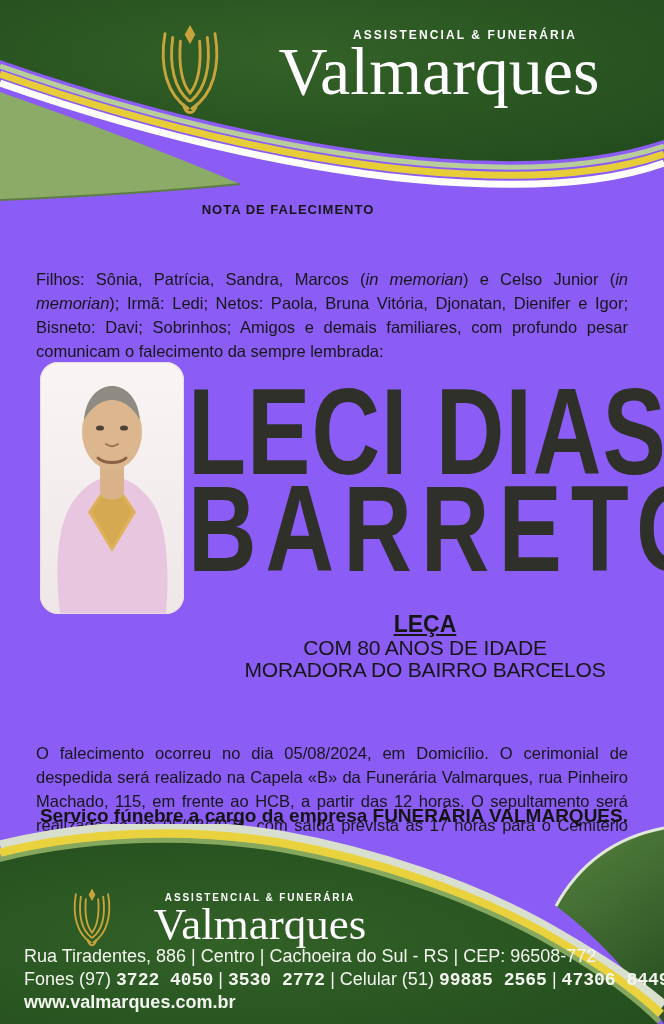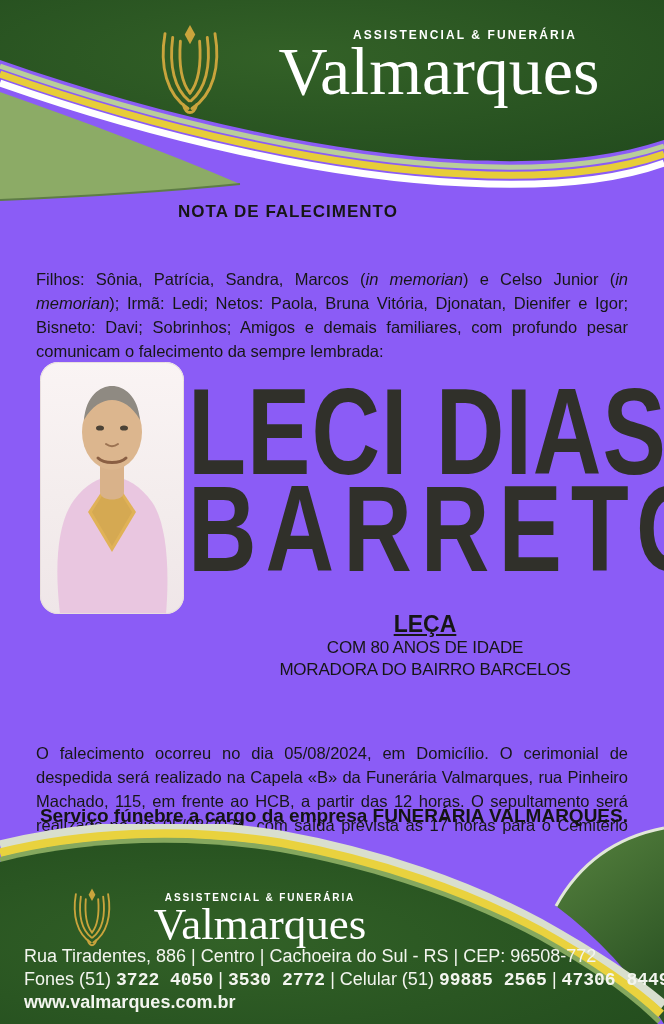--- a/index.html
+++ b/index.html
@@ -30,39 +30,39 @@
     color:#fff;font-size:10px;font-weight:bold;letter-spacing:1.9px;white-space:nowrap;
   }
   .ftr-name{
     position:absolute;left:62px;top:16px;width:268px;text-align:center;
     color:#fff;font-family:"Liberation Serif",serif;font-size:45px;line-height:48px;white-space:nowrap;
   }
 
   
   .nota-title{
     left:0;top:202px;width:576px;text-align:center;
-    font-size:17px;font-weight:bold;letter-spacing:1px;color:#161616;
+    font-size:13px;font-weight:bold;letter-spacing:1px;color:#161616;
   }
   .para{
     left:36px;width:592px;font-size:16.5px;line-height:24px;
     text-align:justify;color:#171717;
   }
   .para-family{top:238px;margin-top:29px;}
   .para-details{top:724px;}
   .photo{left:40px;top:362px;}
   .name-block{
     left:188px;top:383px;width:474px;text-align:center;
     color:#30302a;font-weight:bold;
     transform:scaleY(1.28);transform-origin:top center;
   }
   .name-line1{font-size:95px;line-height:76px;letter-spacing:1px;white-space:nowrap;}
   .name-line2{font-size:95px;line-height:76px;letter-spacing:9px;white-space:nowrap;}
   .sub-block{left:188px;top:611px;width:474px;text-align:center;color:#161616;}
   .nickname{font-size:23px;font-weight:bold;line-height:26px;text-decoration:underline;}
-  .subline{font-size:17px;line-height:22px;letter-spacing:-0.2px;}
+  .subline{font-size:21px;line-height:22px;letter-spacing:-0.2px;}
   .service-line{
     left:36px;top:805px;width:592px;text-align:right;
     font-size:19px;font-weight:bold;color:#141414;
   }
   .it{font-style:italic;}
 
   
   .address{
     left:24px;top:945px;width:630px;color:#f3f5ef;
     font-size:18px;line-height:22.5px;white-space:nowrap;
@@ -189,17 +189,17 @@
   <div class="abs ftr-brand">
     <svg class="ftr-emblem" width="48" height="62" viewBox="0 0 76 100">
         <use href="#emblem"></use>
       </svg>
     <div class="ftr-tagline">ASSISTENCIAL &amp; FUNERÁRIA</div>
     <div class="ftr-name">Valmarques</div>
   </div>
 
   <div class="abs address">
     <div>Rua Tiradentes, 886 | Centro | Cachoeira do Sul - RS | CEP: 96508-772</div>
-    <div><span>Fones (51) </span><span class="b">3722 4050</span><span> | </span><span class="b">3530 2772</span><span> | Celular (51) </span><span class="b">99885 2565</span><span> | </span><span class="b">47306 8449</span><span> | </span><span class="b">98136 2139</span></div>
+    <div><span>Fones (97) </span><span class="b">3722 4050</span><span> | </span><span class="b">3530 2772</span><span> | Celular (51) </span><span class="b">99885 2565</span><span> | </span><span class="b">47306 8449</span><span> | </span><span class="b">98136 2139</span></div>
     <div class="website">www.valmarques.com.br</div>
   </div>
 
 </div>
 
 </body></html>

